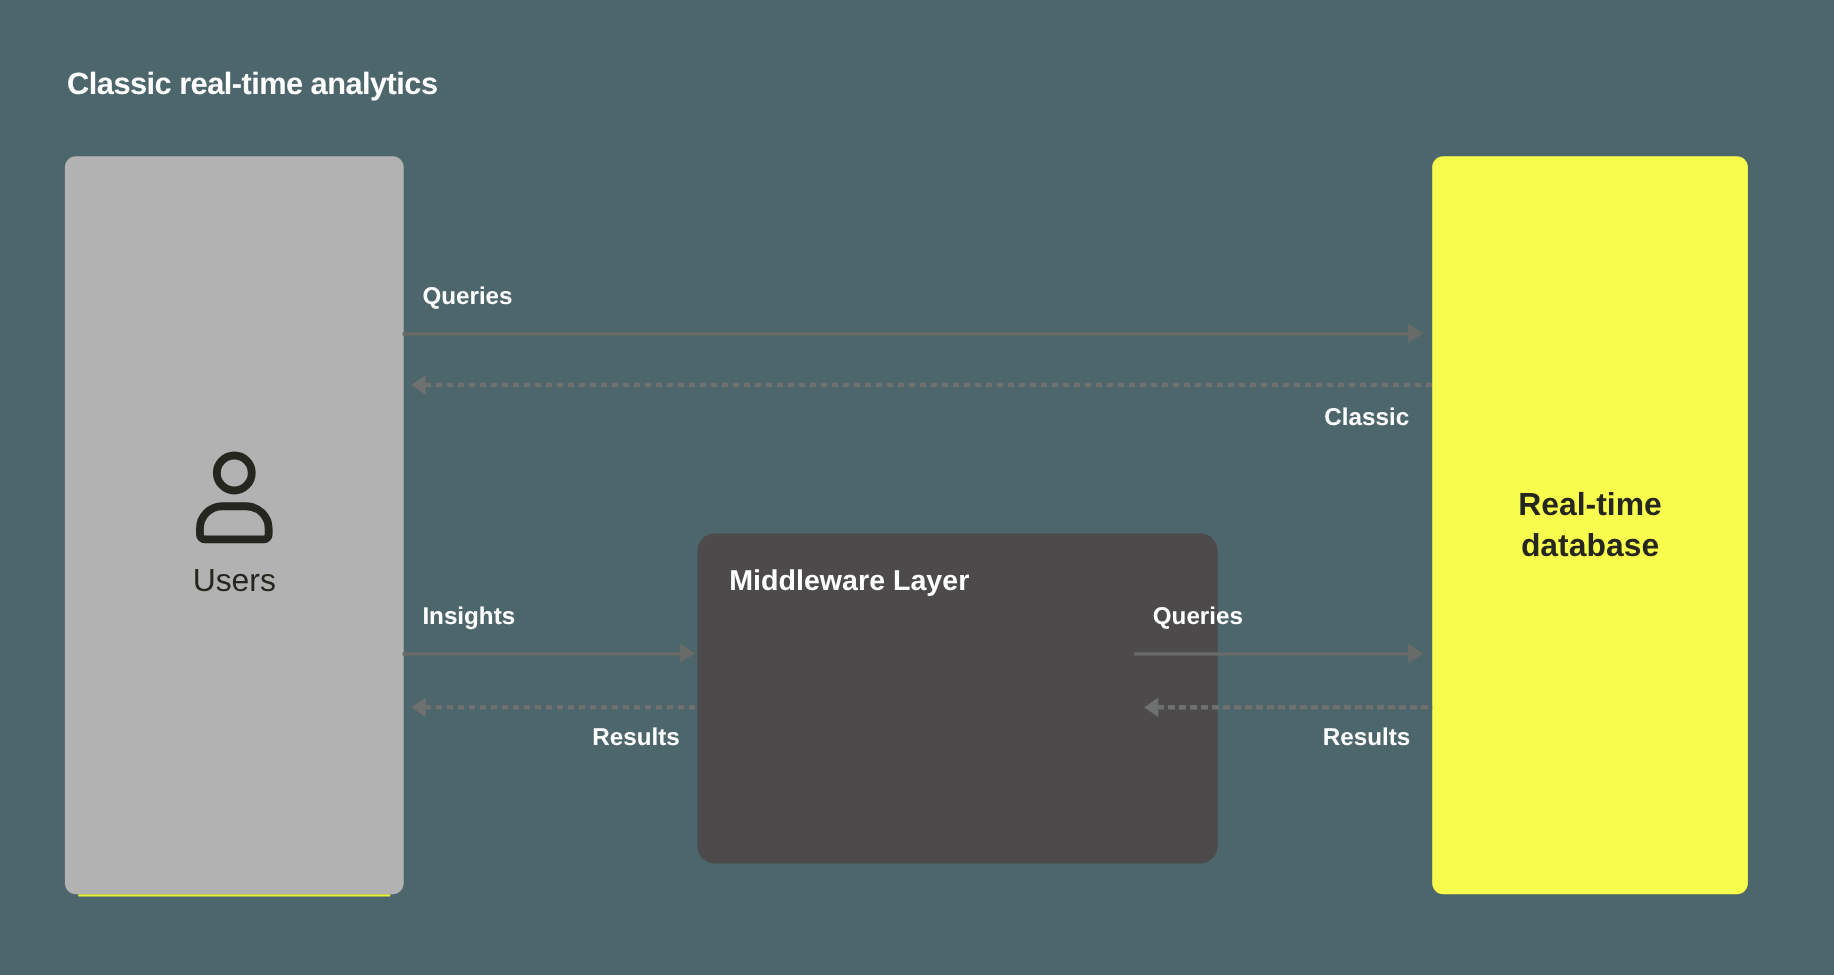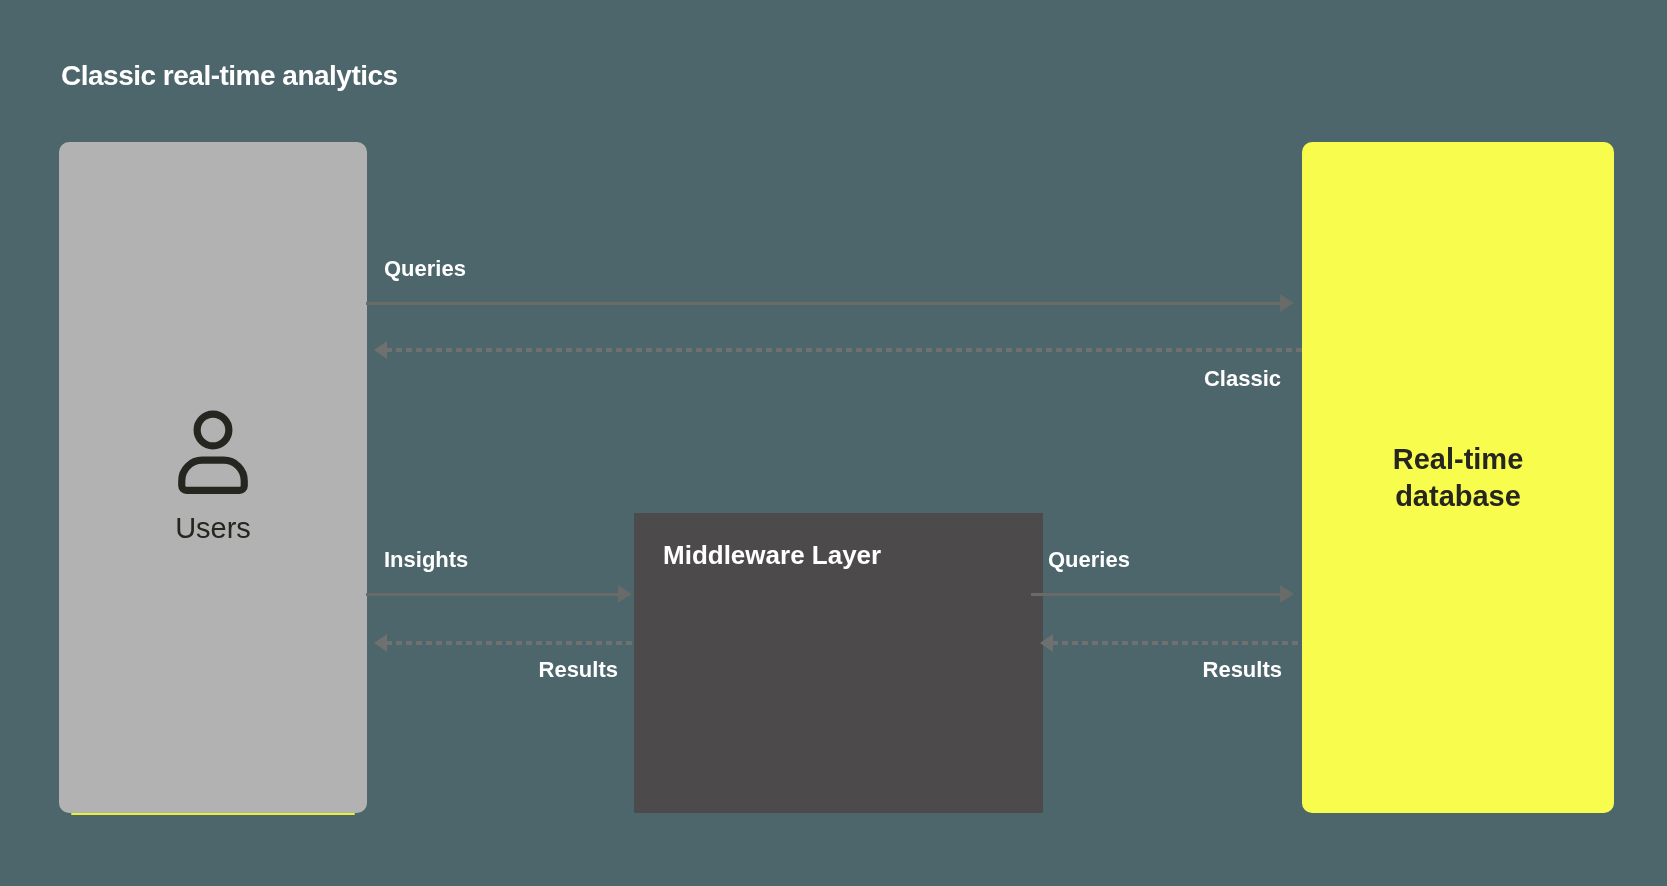--- a/index.html
+++ b/index.html
@@ -56,39 +56,39 @@
   }
   .users-label {
     font-size: 29px;
     font-weight: 400;
     color: var(--node-dark-text, #262620);
   }
   .person-icon svg { display: block; }
 
   .node.middleware {
     left: 634px;
-    top: 513px;
-    width: 409px;
+    top: 485px;
+    width: 473px;
     height: 300px;
     background: var(--middleware-box, #4c4a4a);
-    border-radius: 1px;
+    border-radius: 16px;
   }
   .mw-label {
     position: absolute;
     left: 29px;
     top: 27px;
     font-size: 26px;
     font-weight: 700;
     color: var(--label-text, #ffffff);
   }
 
   .node.database {
     left: 1302px;
     top: 142px;
-    width: 312px;
+    width: 287px;
     height: 671px;
     background: var(--database-box, #f8fc4d);
     display: flex;
     align-items: center;
     justify-content: center;
   }
   .db-label {
     font-size: 29px;
     font-weight: 700;
     line-height: 1.25;

